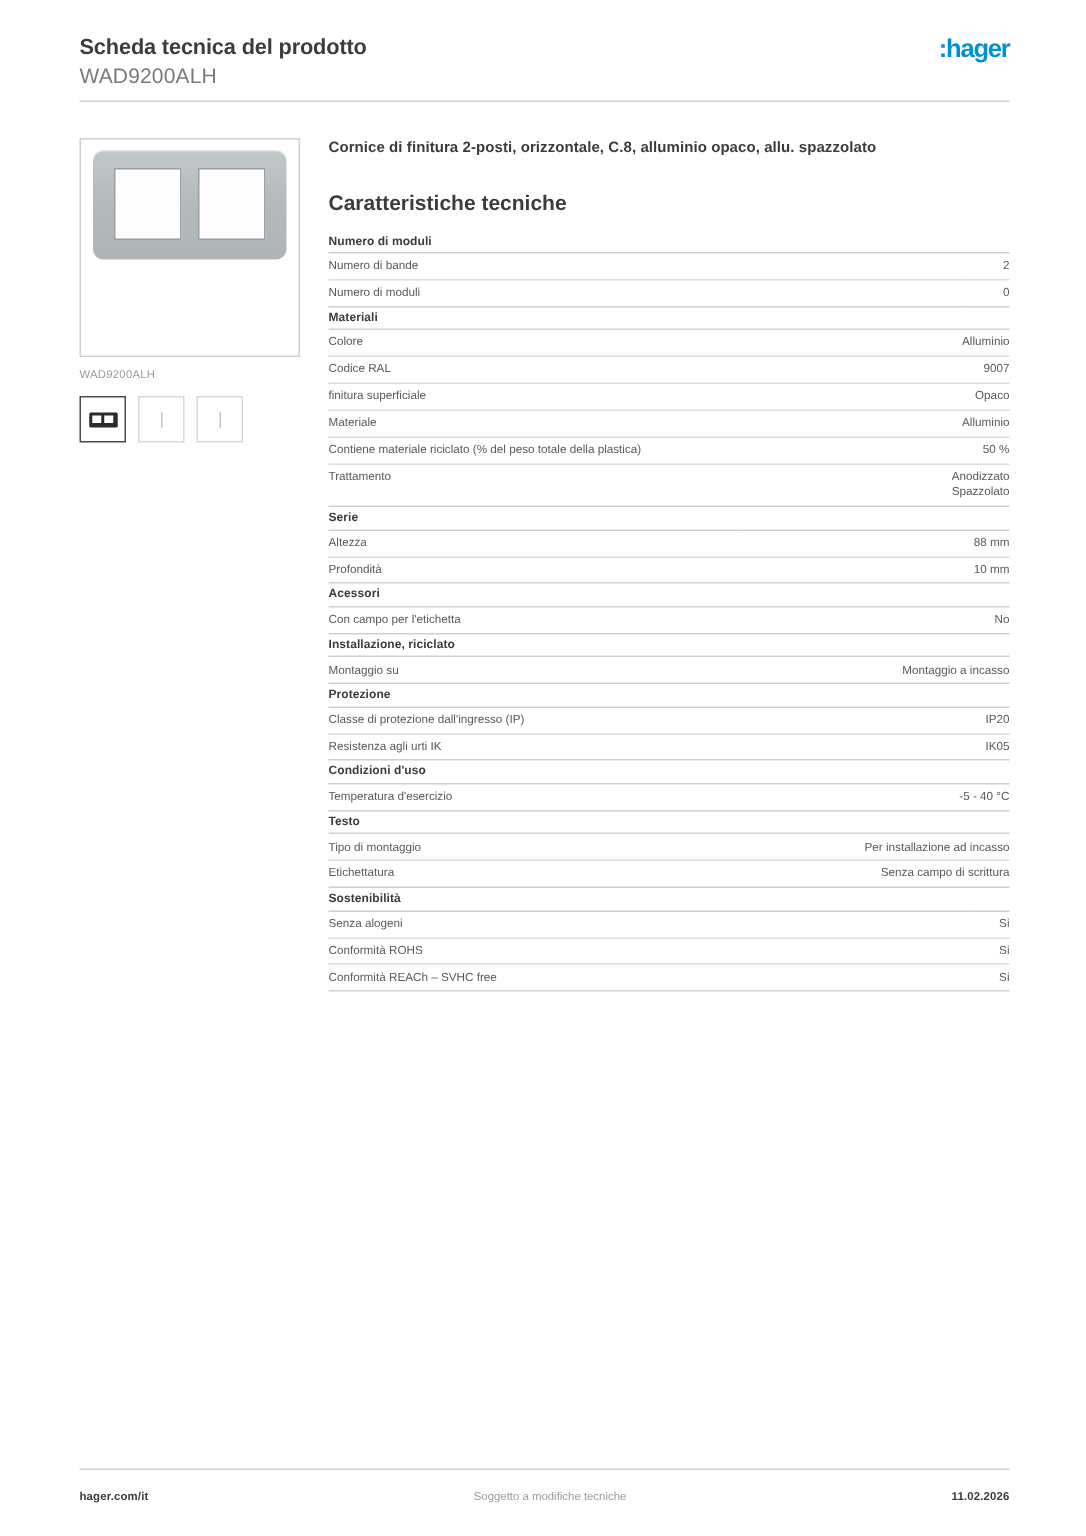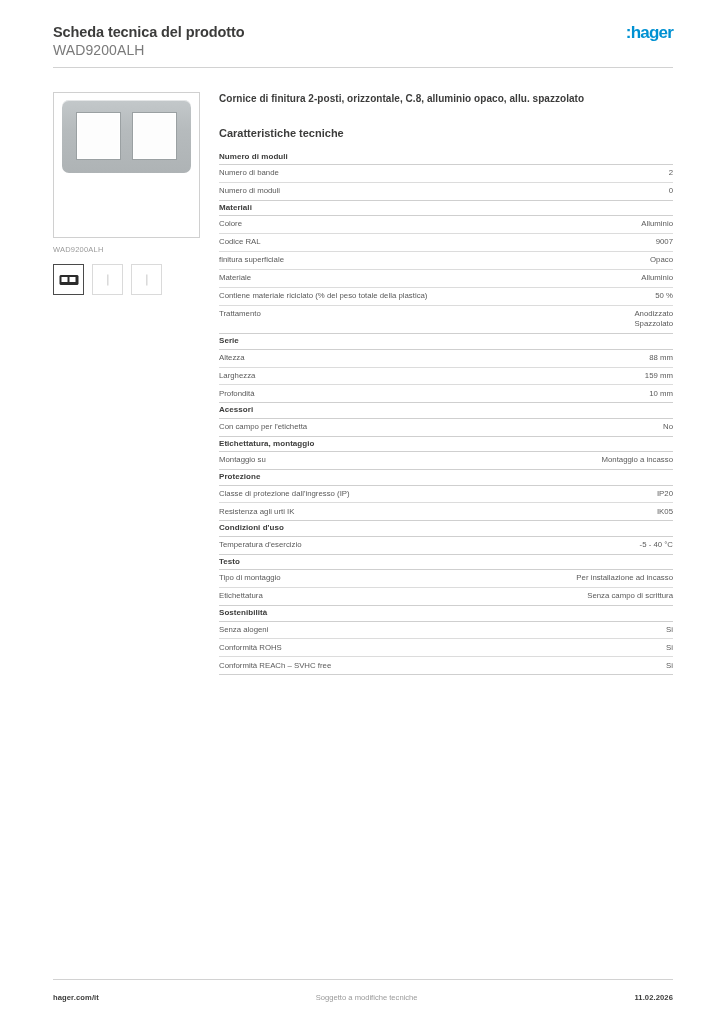--- a/index.html
+++ b/index.html
@@ -166,21 +166,21 @@
   }
   .product-desc {
     font-size: 10px;
     font-weight: bold;
     color: #3c3c3b;
     letter-spacing: 0.05px;
     margin: 0 0 21px 0;
     line-height: 1.35;
   }
   .section-title-main {
-    font-size: 11px;
+    font-size: 14px;
     font-weight: bold;
     color: #3c3c3b;
     margin: 0 0 13px 0;
   }
 
   .spec-group { margin-bottom: 2px; }
   .spec-group-title {
     font-size: 8px;
     font-weight: bold;
     color: #3c3c3b;
@@ -318,43 +318,39 @@
         </div>
         <div class="spec-group">
           <div class="spec-group-title">Serie</div>
           <table class="spec-table">
             <tbody>
               <tr>
                 <td class="spec-label">Altezza</td>
                 <td class="spec-value">88 mm</td>
               </tr>
               <tr>
-                <td class="spec-label">Larghezza</td>
-                <td class="spec-value">159 mm</td>
-              </tr>
-              <tr>
                 <td class="spec-label">Profondità</td>
                 <td class="spec-value">10 mm</td>
               </tr>
             </tbody>
           </table>
         </div>
         <div class="spec-group">
           <div class="spec-group-title">Acessori</div>
           <table class="spec-table">
             <tbody>
               <tr>
                 <td class="spec-label">Con campo per l'etichetta</td>
                 <td class="spec-value">No</td>
               </tr>
             </tbody>
           </table>
         </div>
         <div class="spec-group">
-          <div class="spec-group-title">Etichettatura, montaggio</div>
+          <div class="spec-group-title">Installazione, riciclato</div>
           <table class="spec-table">
             <tbody>
               <tr>
                 <td class="spec-label">Montaggio su</td>
                 <td class="spec-value">Montaggio a incasso</td>
               </tr>
             </tbody>
           </table>
         </div>
         <div class="spec-group">

